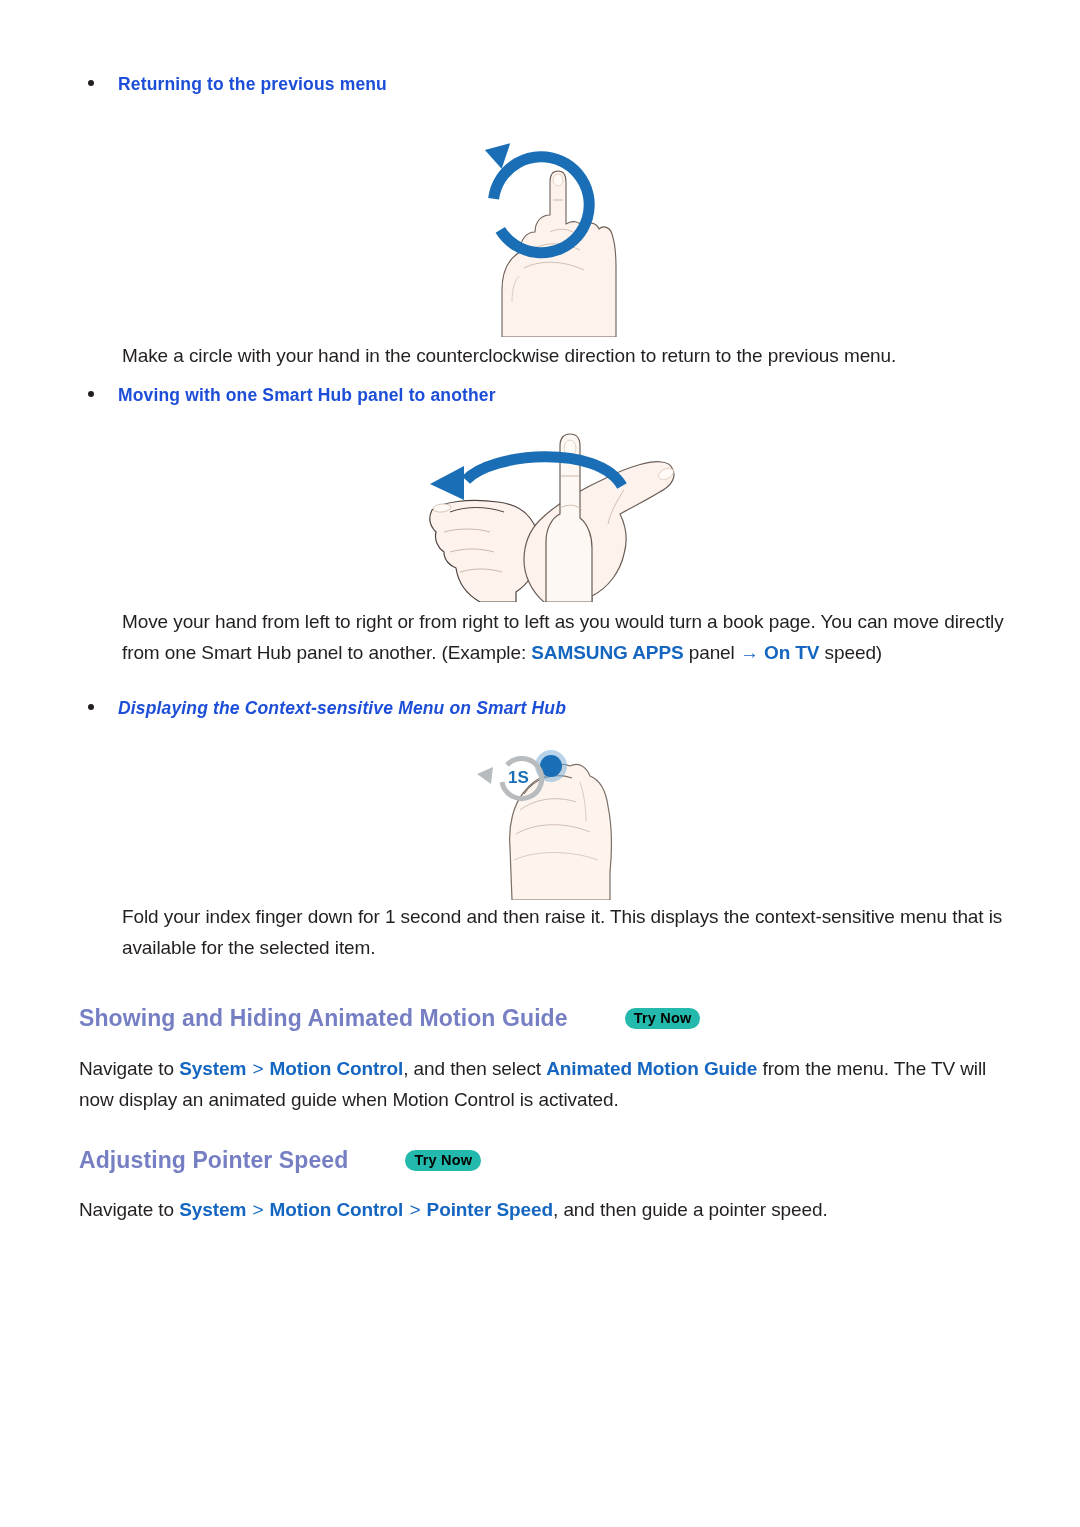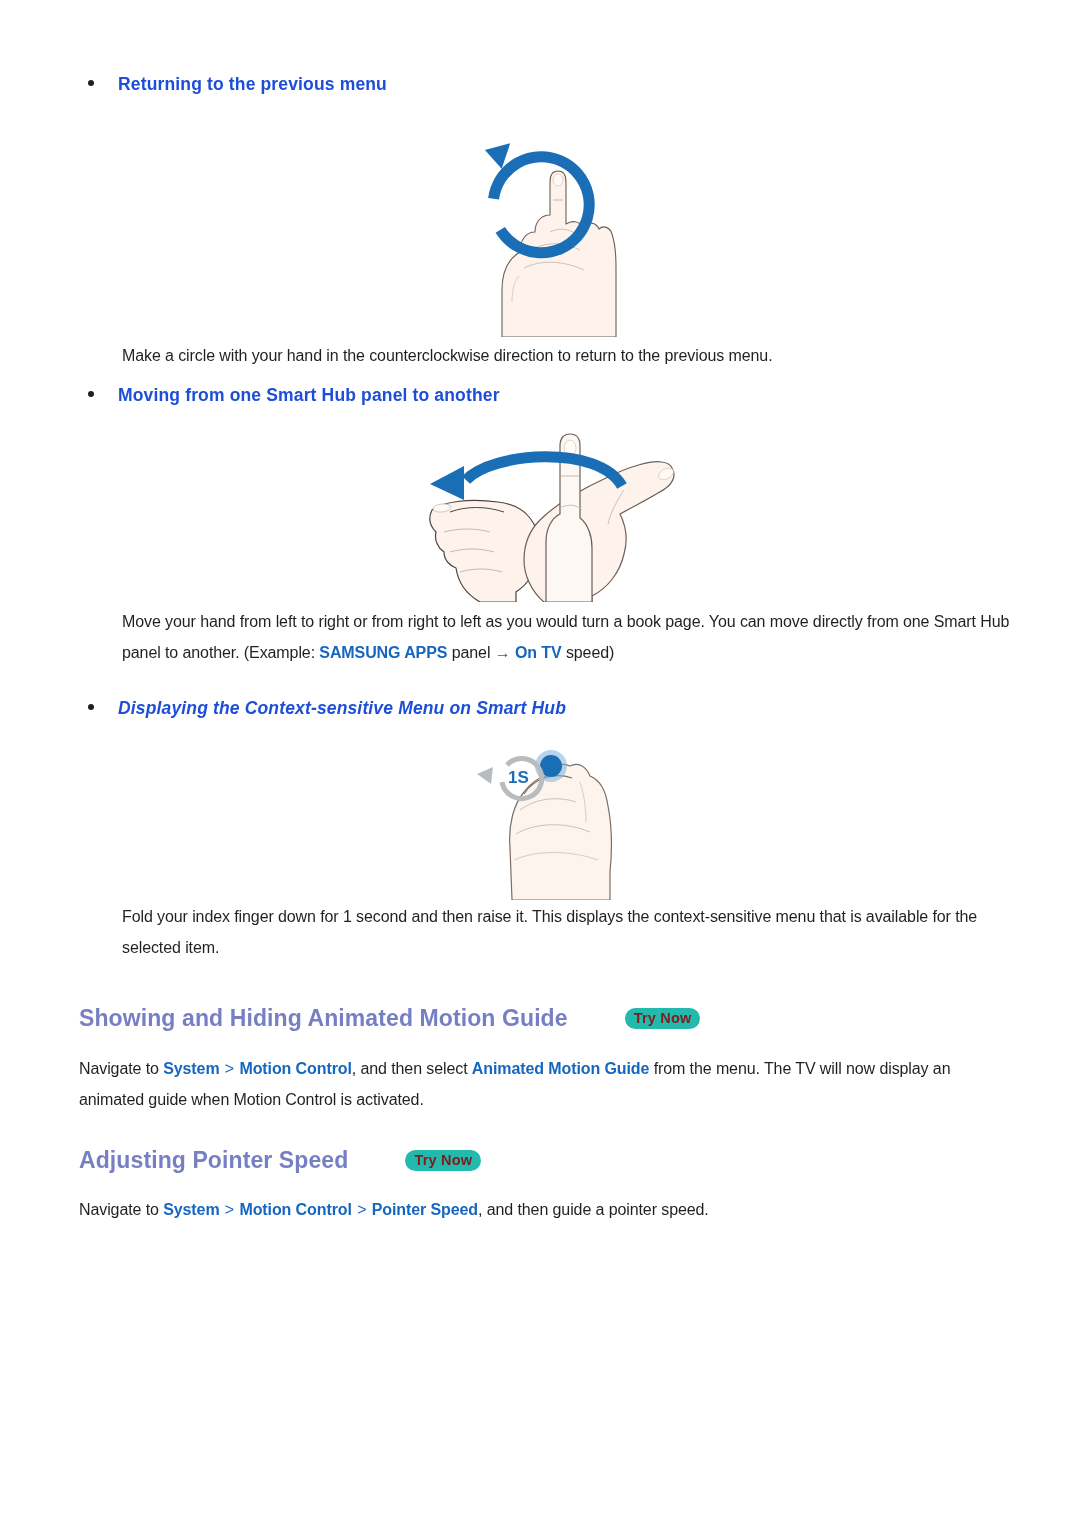--- a/index.html
+++ b/index.html
@@ -43,21 +43,21 @@
     font-size: 17.5px;
     font-weight: bold;
     letter-spacing: 0.15px;
     color: #1d4ed8;
     white-space: nowrap;
   }
 
   
   .body-text {
     position: absolute;
-    font-size: 16px;
+    font-size: 19px;
     line-height: 31px;
     color: #231f20;
     letter-spacing: -0.1px;
   }
   .lnk-bold {
     color: #1566c0;
     font-weight: bold;
     margin-top: 12px;
   }
   .sep {
@@ -73,21 +73,21 @@
     color: #767fc4;
     letter-spacing: 0.1px;
     display: flex;
     align-items: center;
     white-space: nowrap;
     gap: 48px;
   }
   .try-now {
     display: inline-block;
     background: #23b9ac;
-    color: #7f1d1d;
+    color: #000000;
     font-size: 14.5px;
     font-weight: bold;
     border-radius: 11px;
     padding: 2px 9px 3px 9px;
     margin-left: 9px;
     line-height: 16px;
     letter-spacing: 0.2px;
   }
 
   
@@ -138,21 +138,21 @@
                  A 48 48 0 1 1 63 128" fill="none" stroke="#1a6eb5" stroke-width="11" stroke-linecap="butt" transform="rotate(12 110 110)"></path>
         <polygon points="30,30 56,27 44,51" fill="#1a6eb5" transform="translate(16,6) rotate(-8 43 39)"></polygon>
       </g>
     </svg>
   </div>
 
   <div class="body-text" style="left:122px; top:340px; width:880px;">Make a circle with your hand in the counterclockwise direction to return to the previous menu.</div>
 
   <div class="bullet-row" style="left:88px; top:385px;">
     <span class="bullet-dot"></span>
-    <span class="bullet-label">Moving from one Smart Hub panel to another</span>
+    <span class="bullet-label">Moving with one Smart Hub panel to another</span>
   </div>
 
   <div class="illus" style="left:420px; top:432px; width:265px; height:170px;">
     <svg width="265" height="170" viewBox="0 0 265 170">
 
       <g>
         <path d="M12 78
                  C22 70 48 66 78 70
                  C94 72 104 78 110 86
                  C118 96 120 110 118 124

